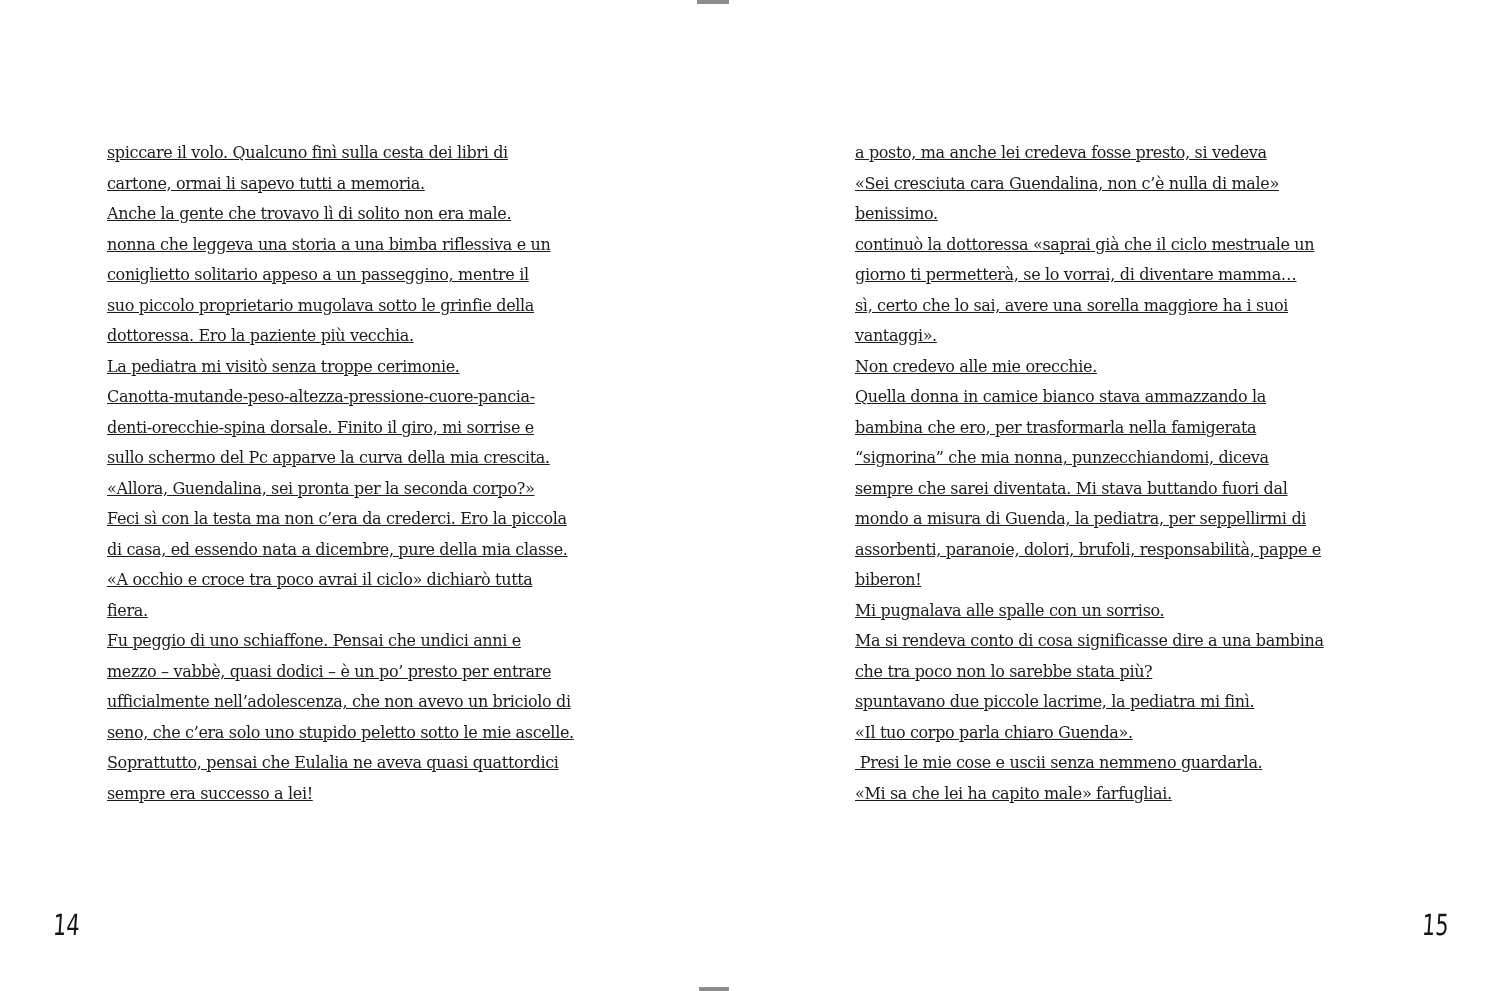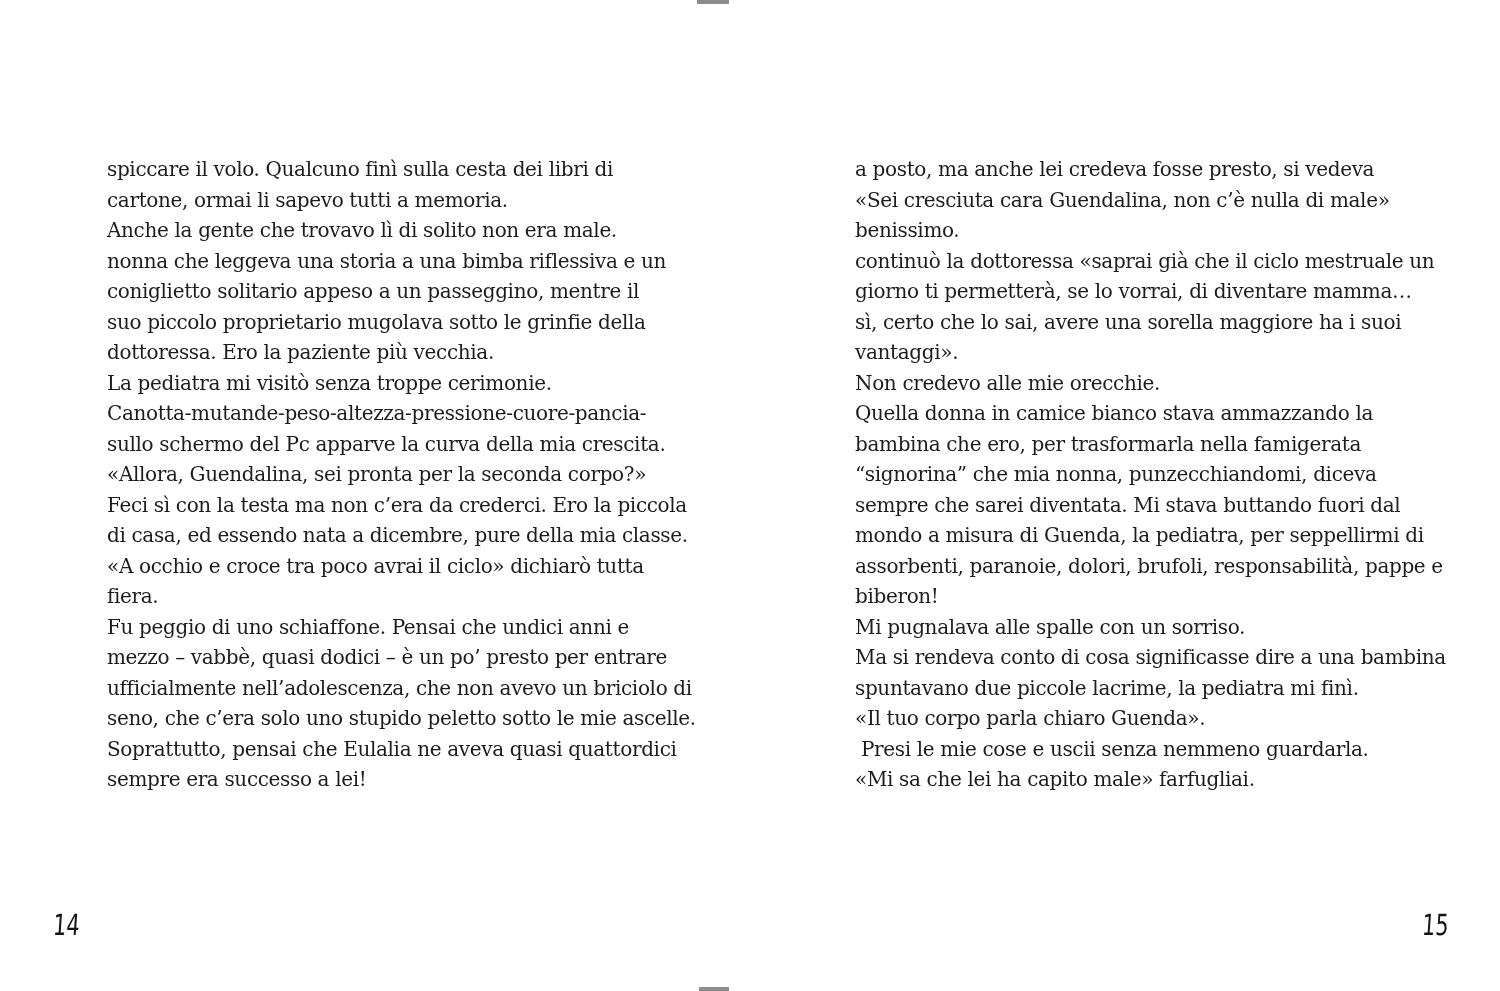--- a/index.html
+++ b/index.html
@@ -8,23 +8,23 @@
     --page-bg:#ffffff;
   }
   html,body{margin:0;padding:0;}
   body{
     width:1500px;height:991px;position:relative;overflow:hidden;
     background:var(--page-bg);
     font-family:"DejaVu Serif", serif;
   }
   .spread{position:absolute;inset:0;}
   .page-text{
-    position:absolute;top:154px;width:610px;
+    position:absolute;top:138px;width:610px;
     color:var(--text-color);
-    font-size:20px;line-height:30.5px;letter-spacing:-0.35px;
+    font-size:16px;line-height:30.5px;letter-spacing:-0.35px;text-decoration:underline;
   }
   .page-text .text-line{white-space:pre;}
   .page-text.left{left:107px;}
   .page-text.right{left:855px;}
   .folio{
     position:absolute;top:908px;
     font-family:"DejaVu Sans", sans-serif;
     font-size:29px;color:#141414;
     transform:skewX(-4deg) scaleX(0.72);
     transform-origin:left bottom;
@@ -48,20 +48,21 @@
   <div class="page-text left">
       <div class="text-line">spiccare il volo. Qualcuno finì sulla cesta dei libri di</div>
       <div class="text-line">cartone, ormai li sapevo tutti a memoria.</div>
       <div class="text-line">Anche la gente che trovavo lì di solito non era male.</div>
       <div class="text-line">nonna che leggeva una storia a una bimba riflessiva e un</div>
       <div class="text-line">coniglietto solitario appeso a un passeggino, mentre il</div>
       <div class="text-line">suo piccolo proprietario mugolava sotto le grinfie della</div>
       <div class="text-line">dottoressa. Ero la paziente più vecchia.</div>
       <div class="text-line">La pediatra mi visitò senza troppe cerimonie.</div>
       <div class="text-line">Canotta-mutande-peso-altezza-pressione-cuore-pancia-</div>
+      <div class="text-line">denti-orecchie-spina dorsale. Finito il giro, mi sorrise e</div>
       <div class="text-line">sullo schermo del Pc apparve la curva della mia crescita.</div>
       <div class="text-line">«Allora, Guendalina, sei pronta per la seconda corpo?»</div>
       <div class="text-line">Feci sì con la testa ma non c’era da crederci. Ero la piccola</div>
       <div class="text-line">di casa, ed essendo nata a dicembre, pure della mia classe.</div>
       <div class="text-line">«A occhio e croce tra poco avrai il ciclo» dichiarò tutta</div>
       <div class="text-line">fiera.</div>
       <div class="text-line">Fu peggio di uno schiaffone. Pensai che undici anni e</div>
       <div class="text-line">mezzo – vabbè, quasi dodici – è un po’ presto per entrare</div>
       <div class="text-line">ufficialmente nell’adolescenza, che non avevo un briciolo di</div>
       <div class="text-line">seno, che c’era solo uno stupido peletto sotto le mie ascelle.</div>
@@ -80,20 +81,21 @@
       <div class="text-line">Non credevo alle mie orecchie.</div>
       <div class="text-line">Quella donna in camice bianco stava ammazzando la</div>
       <div class="text-line">bambina che ero, per trasformarla nella famigerata</div>
       <div class="text-line">“signorina” che mia nonna, punzecchiandomi, diceva</div>
       <div class="text-line">sempre che sarei diventata. Mi stava buttando fuori dal</div>
       <div class="text-line">mondo a misura di Guenda, la pediatra, per seppellirmi di</div>
       <div class="text-line">assorbenti, paranoie, dolori, brufoli, responsabilità, pappe e</div>
       <div class="text-line">biberon!</div>
       <div class="text-line">Mi pugnalava alle spalle con un sorriso.</div>
       <div class="text-line">Ma si rendeva conto di cosa significasse dire a una bambina</div>
+      <div class="text-line">che tra poco non lo sarebbe stata più?</div>
       <div class="text-line">spuntavano due piccole lacrime, la pediatra mi finì.</div>
       <div class="text-line">«Il tuo corpo parla chiaro Guenda».</div>
       <div class="text-line"> Presi le mie cose e uscii senza nemmeno guardarla.</div>
       <div class="text-line">«Mi sa che lei ha capito male» farfugliai.</div>
     </div>
 
   <div class="folio left">14</div>
 
   <div class="folio right">15</div>
 

